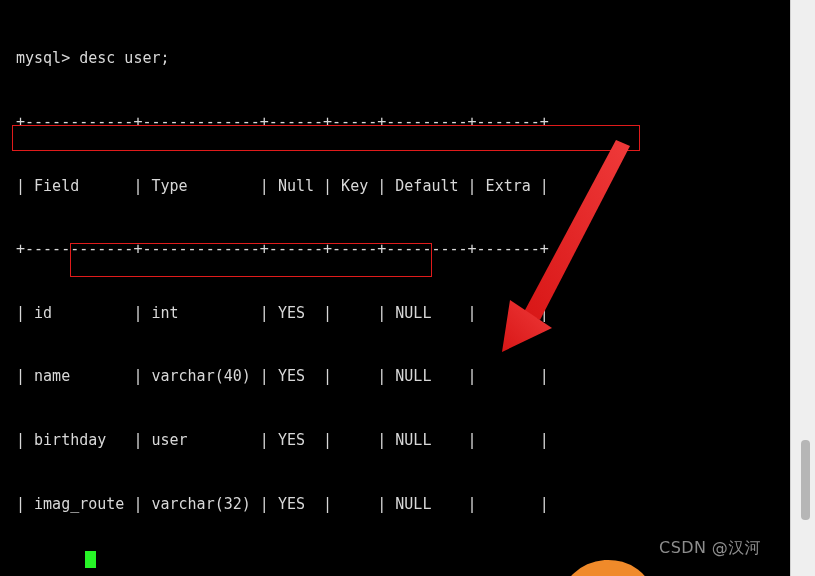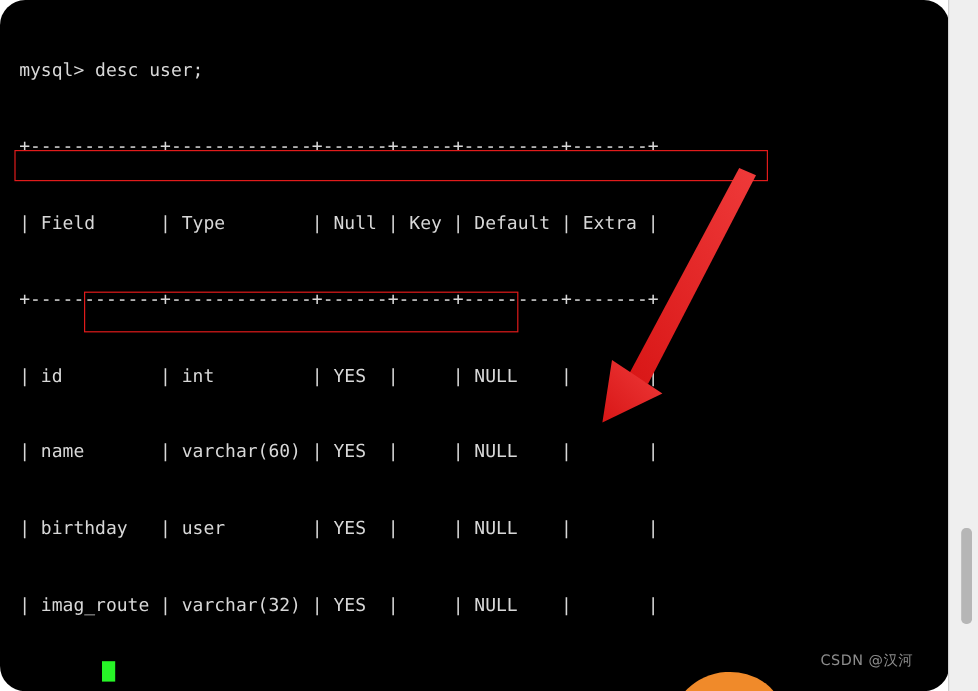--- a/index.html
+++ b/index.html
@@ -15,21 +15,20 @@
     background: #ffffff;
   }
   #terminal {
     position: absolute;
     left: 0;
     top: 0;
     width: 791px;
     height: 576px;
     background: #000000;
     overflow: hidden;
-    border-radius: 21px;
   }
   .term-text {
     position: absolute;
     left: 16px;
     top: 6px;
     font-family: "DejaVu Sans Mono", "Liberation Mono", monospace;
     font-size: 15px;
     line-height: 21.2px;
     color: #d8d8d8;
     white-space: pre;
@@ -92,21 +91,21 @@
     width: 11px;
     height: 17px;
     background: #27f527;
   }
   
   #watermark {
     position: absolute;
     right: 30px;
     bottom: 17px;
     font-family: "DejaVu Sans", "Liberation Sans", sans-serif;
-    font-size: 12px;
+    font-size: 16px;
     color: #8d8d8d;
     letter-spacing: 0.4px;
   }
   
   #orange-shape {
     position: absolute;
     left: 560px;
     bottom: -24px;
     width: 92px;
     height: 40px;
@@ -129,21 +128,21 @@
 
 <div id="screen">
 
   <div id="terminal">
     <div class="term-text">
       <div class="line">mysql&gt; desc user;</div>
       <div class="line">+------------+-------------+------+-----+---------+-------+</div>
       <div class="line">| Field      | Type        | Null | Key | Default | Extra |</div>
       <div class="line">+------------+-------------+------+-----+---------+-------+</div>
       <div class="line">| id         | int         | YES  |     | NULL    |       |</div>
-      <div class="line">| name       | varchar(60) | YES  |     | NULL    |       |</div>
+      <div class="line">| name       | varchar(40) | YES  |     | NULL    |       |</div>
       <div class="line">| birthday   | user        | YES  |     | NULL    |       |</div>
       <div class="line">| imag_route | varchar(32) | YES  |     | NULL    |       |</div>
       
       
       
       
       
       
       
       

